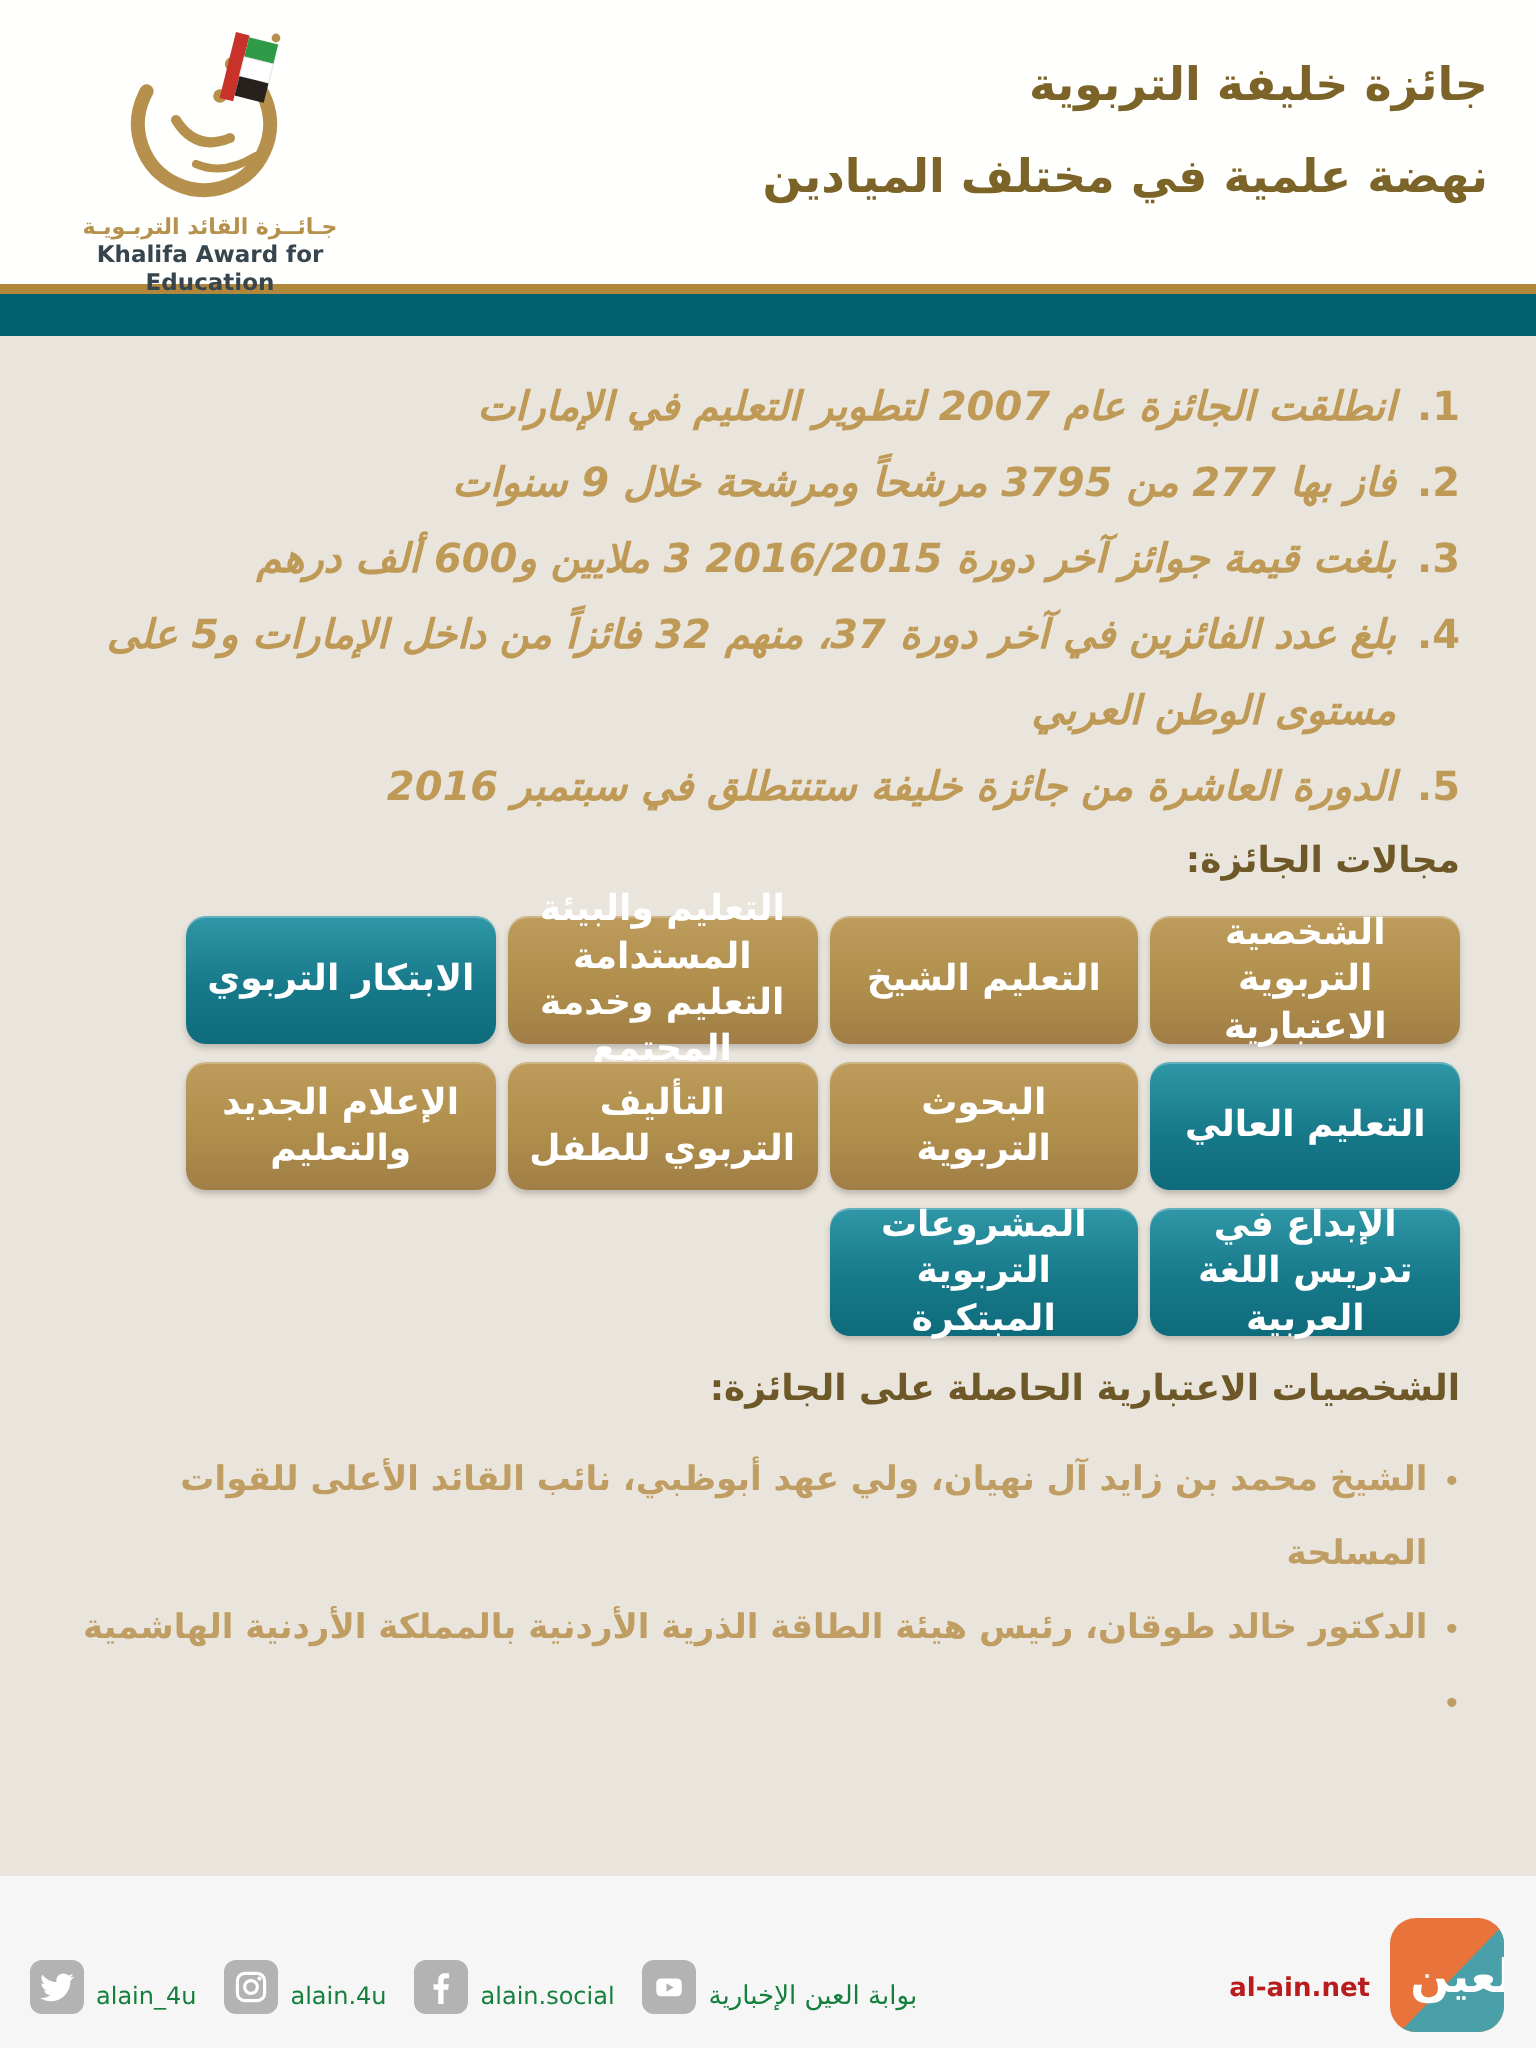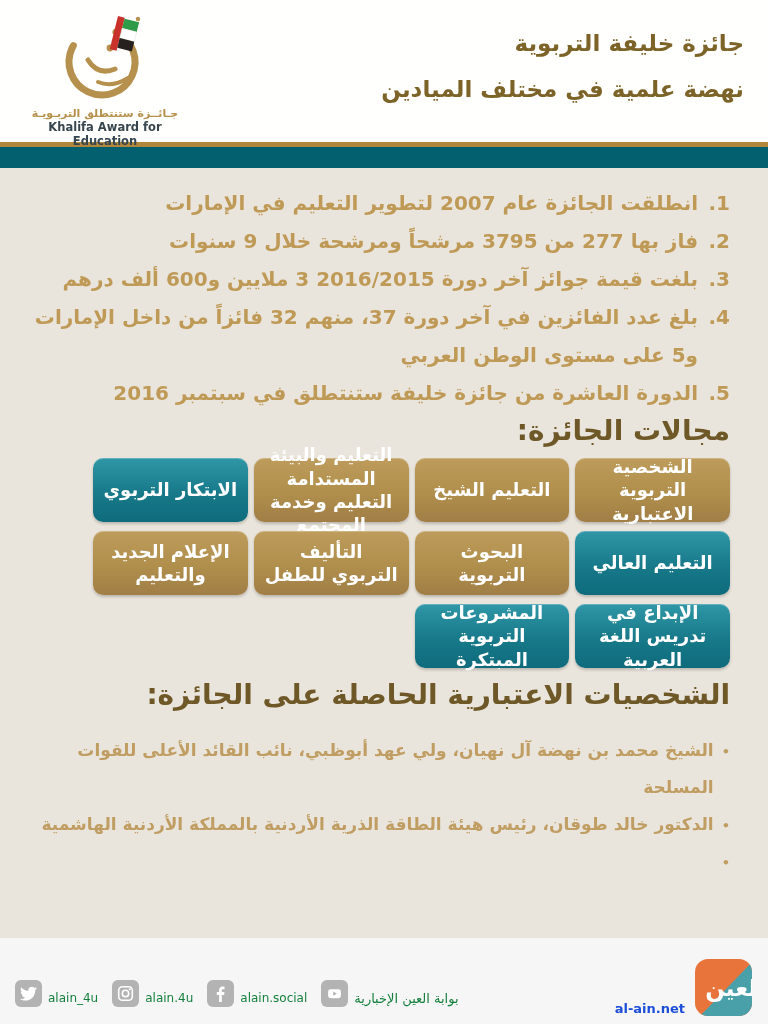--- a/index.html
+++ b/index.html
@@ -19,51 +19,51 @@
   .gold-strip { height:5px; background:#b1873c; }
   .teal-bar   { height:21px; background:#03606f; }
 
   
   .main { height:770px; background:#eae5dc; padding:16px 38px 0 30px;
           direction:rtl; overflow:hidden; }
 
   .fact { display:flex; color:#bf9a57; font-weight:bold; font-size:20px;
           line-height:38px; }
   .fact-num { min-width:32px; }
-  .fact-text { flex:1; }
-
-  .section-title { color:#6e5827; font-size:28px; font-weight:bold;
+  .fact-text { flex:1;font-style:italic; }
+
+  .section-title { color:#6e5827; font-size:18px; font-weight:bold;
                    line-height:26px; margin:6px 0 14px; }
 
   .grid { display:grid; grid-template-columns:repeat(4,1fr); gap:9px 6px;
           width:637px; margin-left:auto; }
   .btn { height:64px; border-radius:10px; display:flex; align-items:center;
          justify-content:center; text-align:center; color:#fff; font-weight:bold;
          font-size:18px; line-height:1.3; padding:4px 10px;
          box-shadow:0 2px 3px rgba(0,0,0,.2), inset 0 1px 0 rgba(255,255,255,.25); }
   .btn.gold { background:linear-gradient(180deg,#bd9c5c 0%,#b08f4c 55%,#a07e46 100%); }
   .btn.teal { background:linear-gradient(180deg,#2f97a7 0%,#177989 55%,#0e6b7c 100%); }
 
-  .personalities-title { margin:14px 0 24px; }
+  .personalities-title { margin:14px 0 14px; }
   .person { display:flex; align-items:baseline; color:#c09e63; font-weight:bold;
             font-size:17px; line-height:37px; }
   .bullet { font-size:13px; margin-left:8px; }
 
   
   .footer { height:86px; background:#f6f6f6; position:relative; direction:ltr; }
   .social { position:absolute; left:15px; bottom:17px; display:flex;
             align-items:flex-end; gap:14px; }
   .social-item { display:flex; align-items:flex-end; gap:6px; }
   .sicon { width:27px; height:27px; border-radius:6px; background:#b3b3b3;
            display:flex; align-items:center; justify-content:center; }
   .slabel { color:#15803d; font-size:12px; line-height:15px; padding-bottom:1px; }
   .slabel.ar { font-size:13px; direction:rtl; }
   .brand { position:absolute; right:16px; bottom:8px; display:flex;
            align-items:flex-end; gap:10px; }
-  .site { color:#1d4ed8; font-weight:bold; font-size:13px; margin-bottom:0; }
+  .site { color:#b91c1c; font-weight:bold; font-size:13px; margin-bottom:14px; }
 </style>
 </head>
 <body>
 
 <div class="header">
   <div class="logo">
     <svg width="150" height="96" viewBox="0 0 150 96">
 
       <circle cx="72" cy="52" r="33" fill="none" stroke="#b5914d" stroke-width="7" stroke-linecap="round" stroke-dasharray="158 50" transform="rotate(-65 72 52)"></circle>
       <path d="M58 50 q10 16 27 9" fill="none" stroke="#b5914d" stroke-width="5" stroke-linecap="round"></path>
@@ -72,21 +72,21 @@
       <circle cx="108" cy="9" r="2.2" fill="#b5914d"></circle>
 
       <g transform="translate(88,6) rotate(14)">
         <rect x="0" y="0" width="7" height="34" fill="#c8322b"></rect>
         <rect x="7" y="1" width="15" height="10" fill="#2f9a48"></rect>
         <rect x="7" y="11" width="15" height="10" fill="#ffffff" stroke="#e2e2e2" stroke-width="0.5"></rect>
         <rect x="7" y="21" width="15" height="10" fill="#26211c"></rect>
       </g>
       <path d="M68 72 q14 6 30 -4" fill="none" stroke="#b5914d" stroke-width="4" stroke-linecap="round"></path>
     </svg>
-    <div class="logo-ar">جـائــزة ستنتطلق التربـويـة</div>
+    <div class="logo-ar">جـائــزة القائد التربـويـة</div>
     <div class="logo-en">Khalifa Award for Education</div>
   </div>
   <div class="header-title">
     <div>جائزة خليفة التربوية</div>
     <div>نهضة علمية في مختلف الميادين</div>
   </div>
 </div>
 
 <div class="gold-strip"></div>
 <div class="teal-bar"></div>
@@ -129,21 +129,21 @@
     <div class="btn gold">الإعلام الجديد والتعليم</div>
     <div class="btn teal">الإبداع في تدريس اللغة العربية</div>
     <div class="btn teal">المشروعات التربوية المبتكرة</div>
   </div>
 
   <div class="section-title personalities-title">الشخصيات الاعتبارية الحاصلة على الجائزة:</div>
 
   <div>
     <div class="person">
       <span class="bullet">•</span>
-      <span>الشيخ محمد بن نهضة آل نهيان، ولي عهد أبوظبي، نائب القائد الأعلى للقوات المسلحة</span>
+      <span>الشيخ محمد بن زايد آل نهيان، ولي عهد أبوظبي، نائب القائد الأعلى للقوات المسلحة</span>
     </div>
     <div class="person">
       <span class="bullet">•</span>
       <span>الدكتور خالد طوقان، رئيس هيئة الطاقة الذرية الأردنية بالمملكة الأردنية الهاشمية</span>
     </div>
     <div class="person">
       <span class="bullet">•</span>
     </div>
 
   </div>

